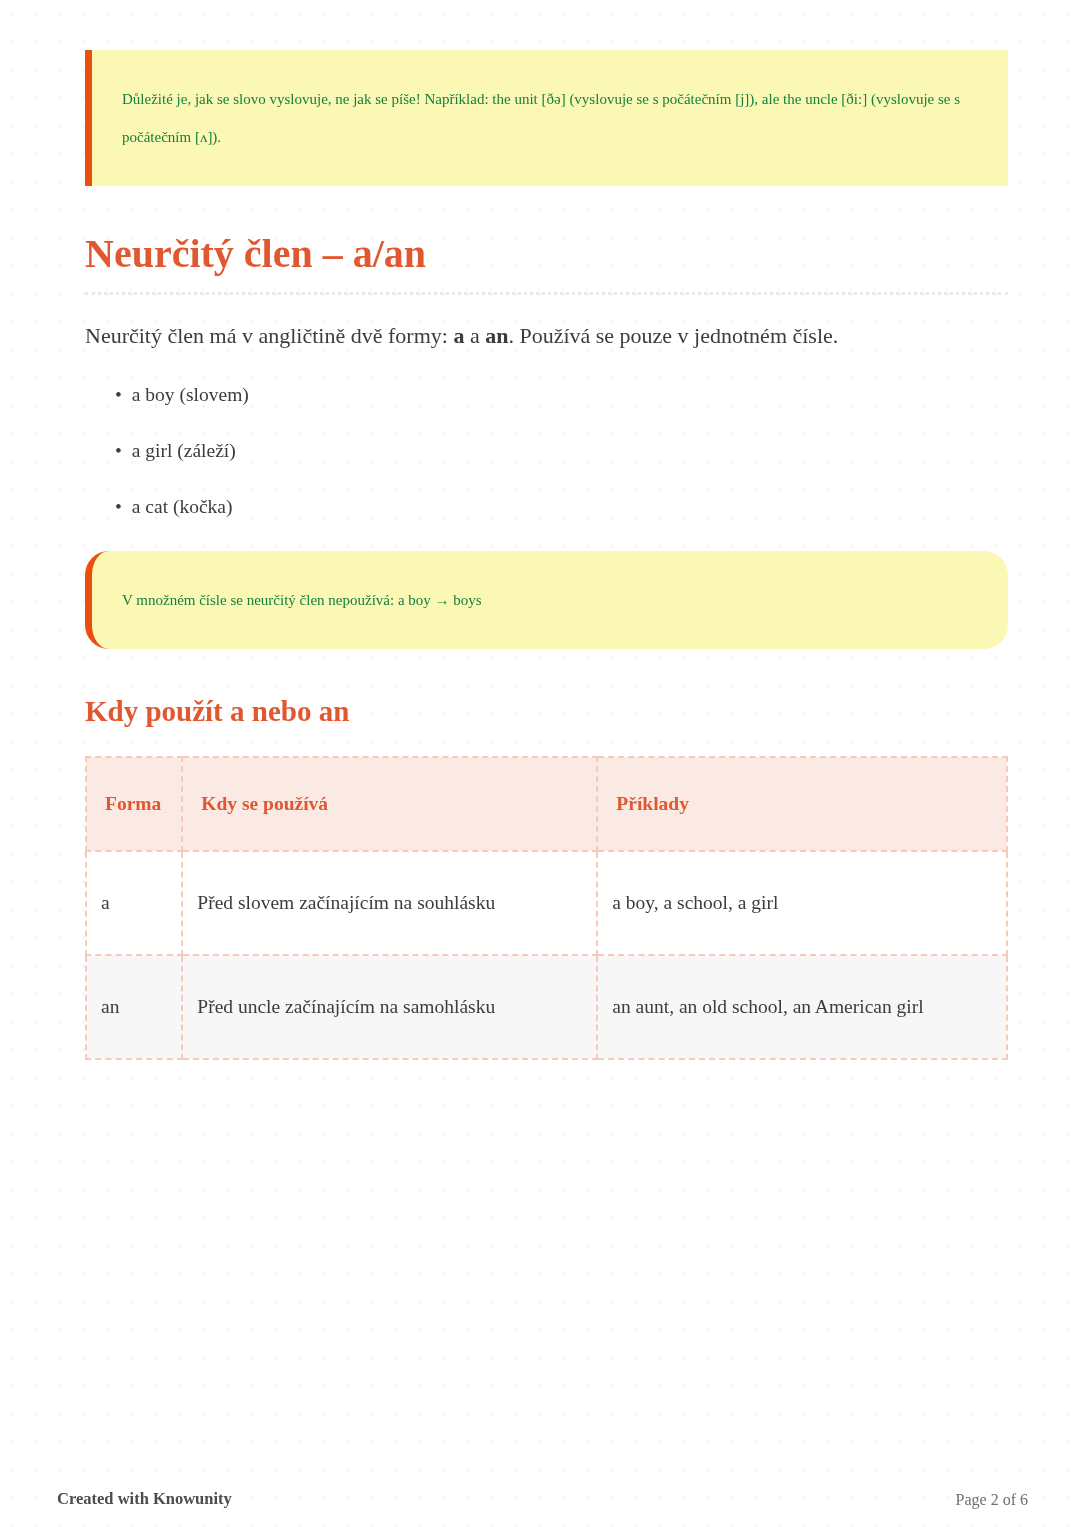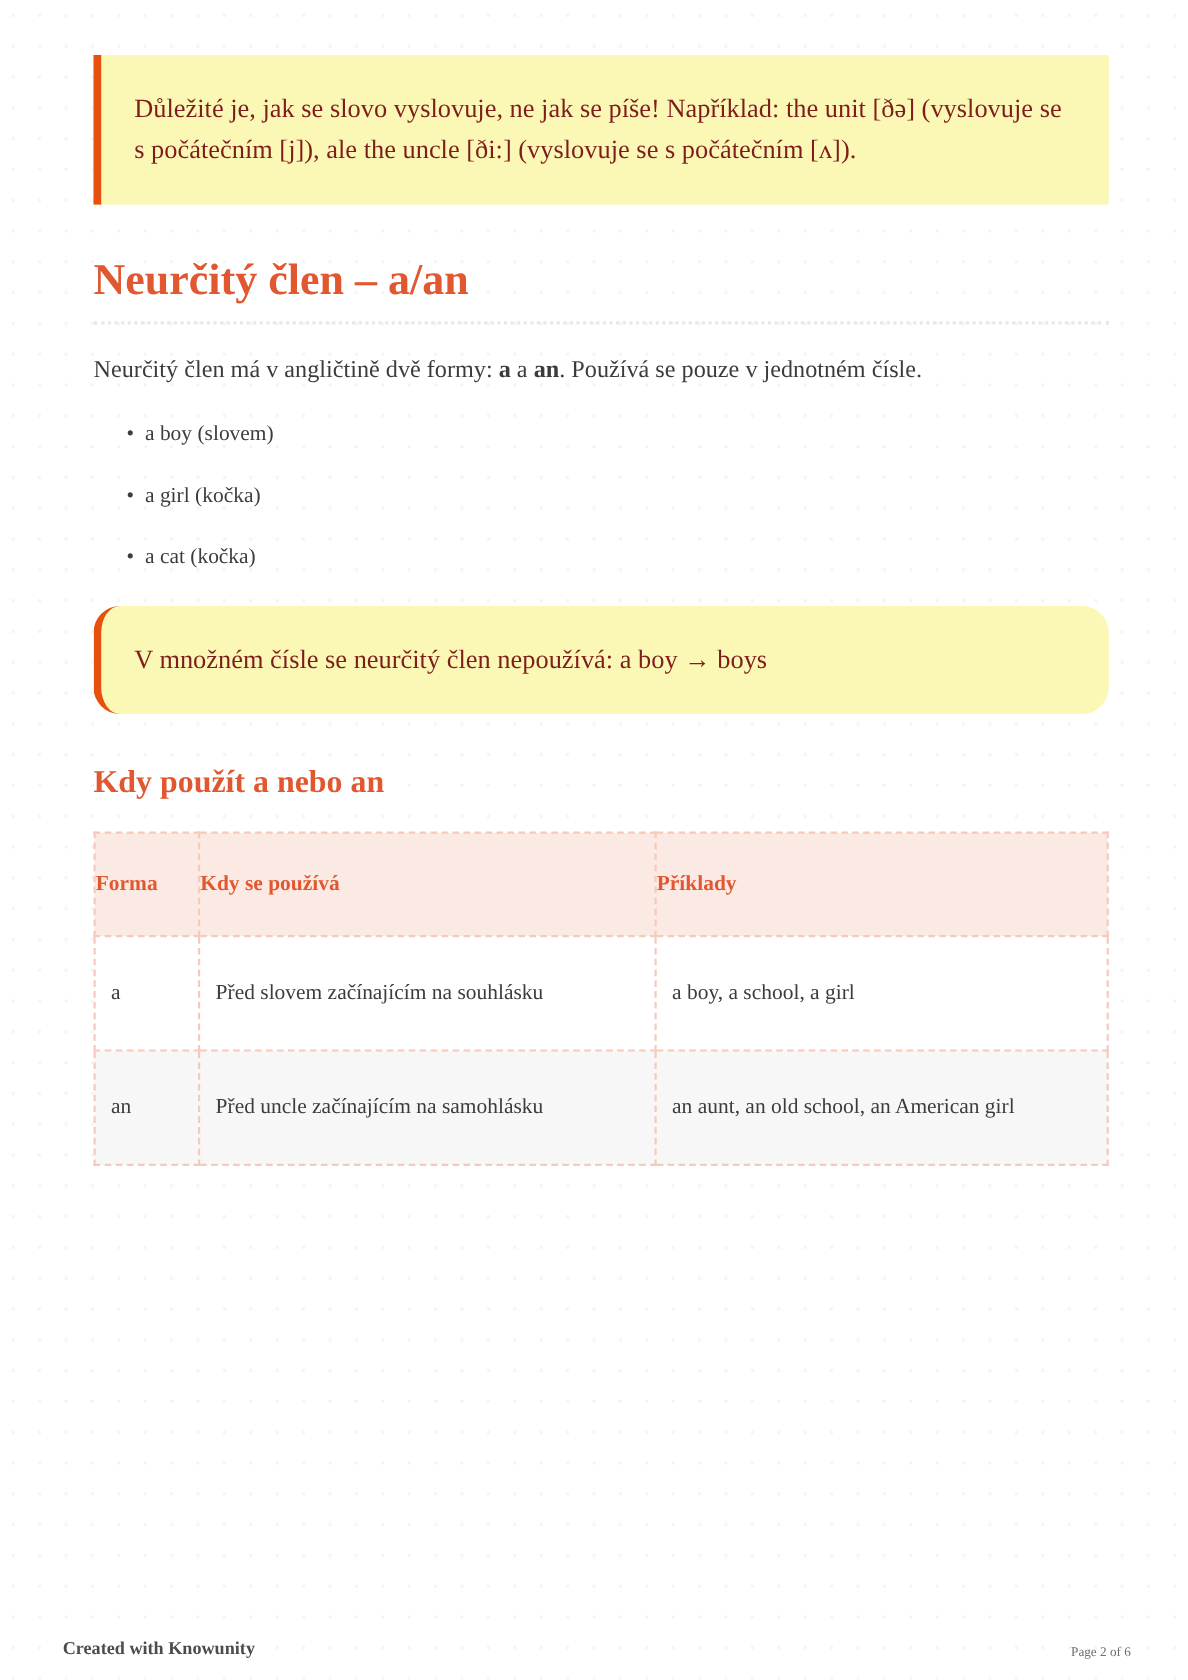--- a/index.html
+++ b/index.html
@@ -21,23 +21,23 @@
     top: 50px;
     left: 85px;
     width: 923px;
   }
   .callout {
     background: #fbf8b5;
     border-left: 7px solid #e8500e;
     padding: 30px 30px 30px 30px;
   }
   .callout p {
-    font-size: 24px;
+    font-size: 15px;
     line-height: 38px;
-    color: #7f1d1d;
+    color: #15803d;
   }
   .title {
     margin-top: 46px;
     font-size: 40px;
     font-weight: bold;
     color: #e1572f;
     line-height: 1.1;
     padding-bottom: 16px;
     border-bottom: 3px dotted #e9e9e9;
   }
@@ -76,21 +76,21 @@
     border: 2px dashed #f6cabb;
     text-align: left;
     vertical-align: middle;
     font-size: 19.5px;
     line-height: 30px;
   }
   .usage-table th {
     background: #fbeae3;
     color: #e1572f;
     font-weight: bold;
-    padding: 31px 20px 31px 0;
+    padding: 31px 20px 31px 18px;
   }
   .usage-table td {
     padding: 36px 20px 36px 14px;
     background: #ffffff;
   }
   .usage-table tr.alt td { background: #f7f7f7; }
   .col-forma { width: 95px; }
   .col-usage { width: 415px; }
   .callout-bottom { margin-top: 22px; }
   .footer {
@@ -102,42 +102,42 @@
     justify-content: space-between;
     align-items: flex-end;
     gap: 20px;
   }
   .footer-left {
     font-size: 16.5px;
     font-weight: bold;
     color: #4c4c4c;
   }
   .footer-right {
-    font-size: 12px;
+    font-size: 16px;
     color: #6f6f6f;
   }
   strong { font-weight: bold; }
 </style>
 </head>
 <body>
 
 <div class="page">
   <div class="content">
 
     <aside class="callout callout-top">
       <p>Důležité je, jak se slovo vyslovuje, ne jak se píše! Například: the unit [ðə] (vyslovuje se s počátečním [j]), ale the uncle [ði:] (vyslovuje se s počátečním [ʌ]).</p>
     </aside>
 
     <h1 class="title">Neurčitý člen – a/an</h1>
 
     <p class="intro"><span>Neurčitý člen má v angličtině dvě formy: </span><strong>a</strong><span> a </span><strong>an</strong><span>. Používá se pouze v jednotném čísle.</span></p>
 
     <ul class="bullets">
       <li>a boy (slovem)</li>
-      <li>a girl (kočka)</li>
+      <li>a girl (záleží)</li>
       <li>a cat (kočka)</li>
     </ul>
 
     <aside class="callout callout-plural">
       <p>V množném čísle se neurčitý člen nepoužívá: a boy → boys</p>
     </aside>
 
     <h2 class="subtitle">Kdy použít a nebo an</h2>
 
     <table class="usage-table">

